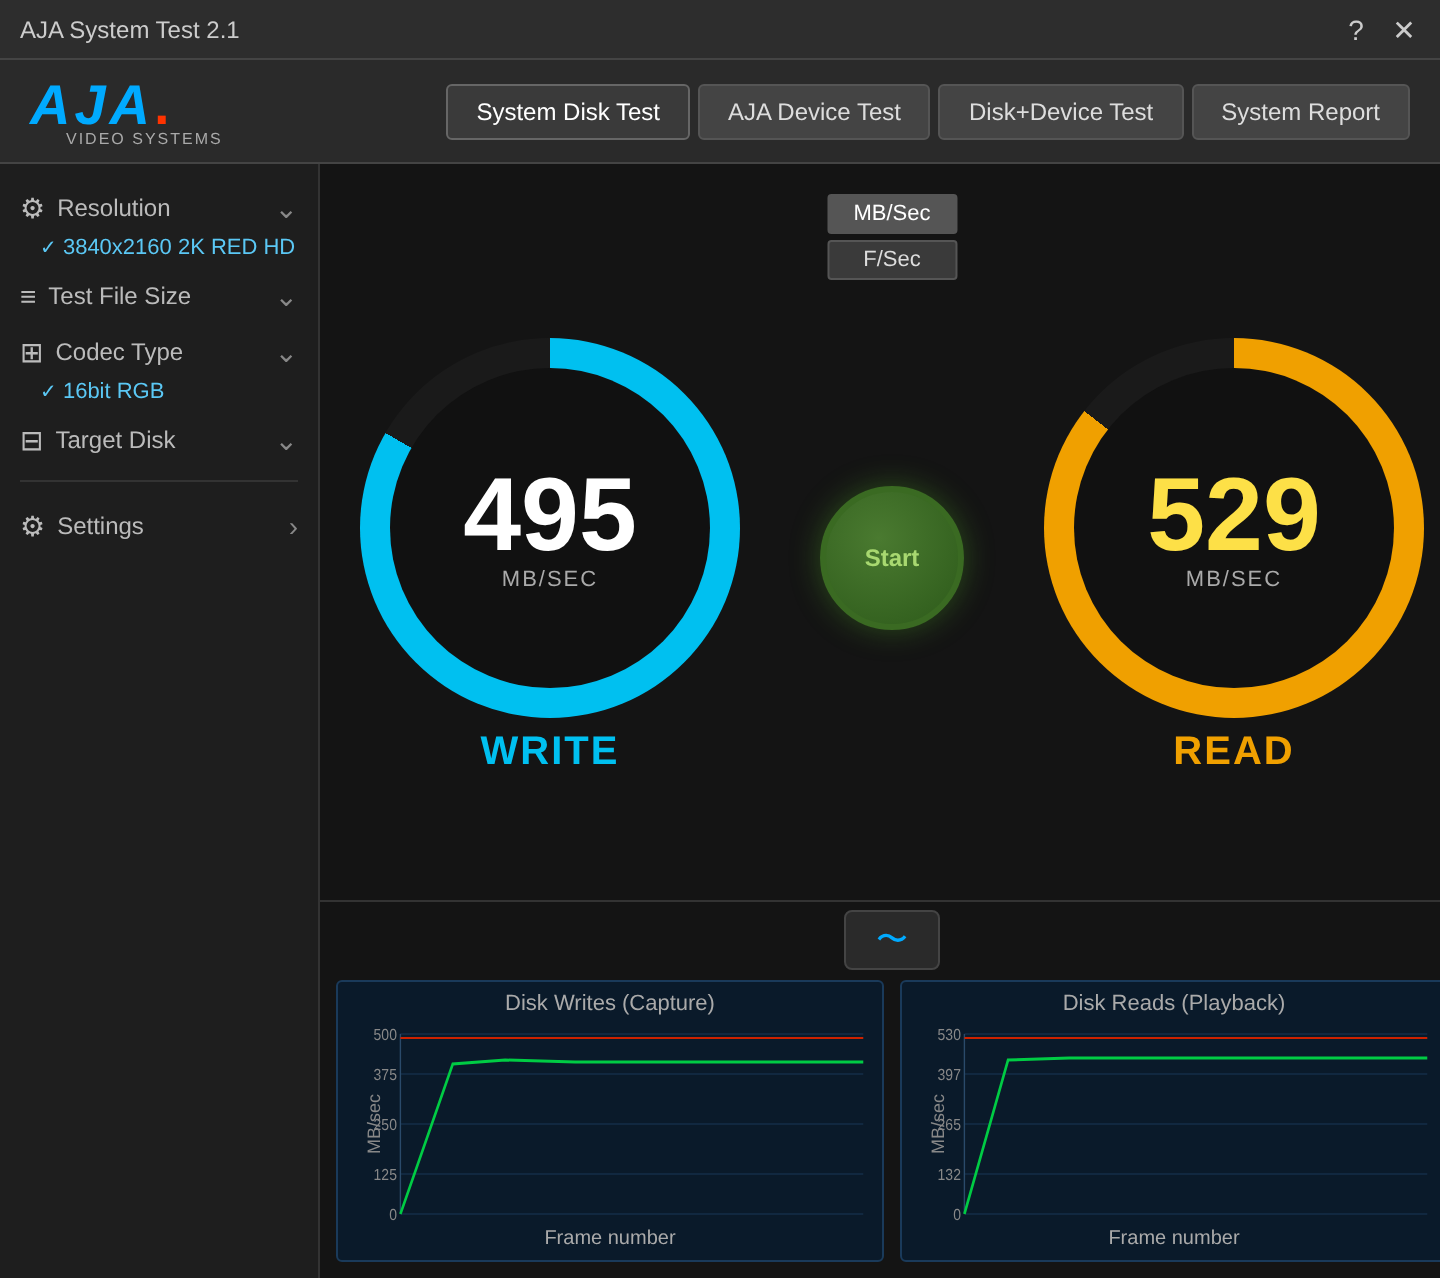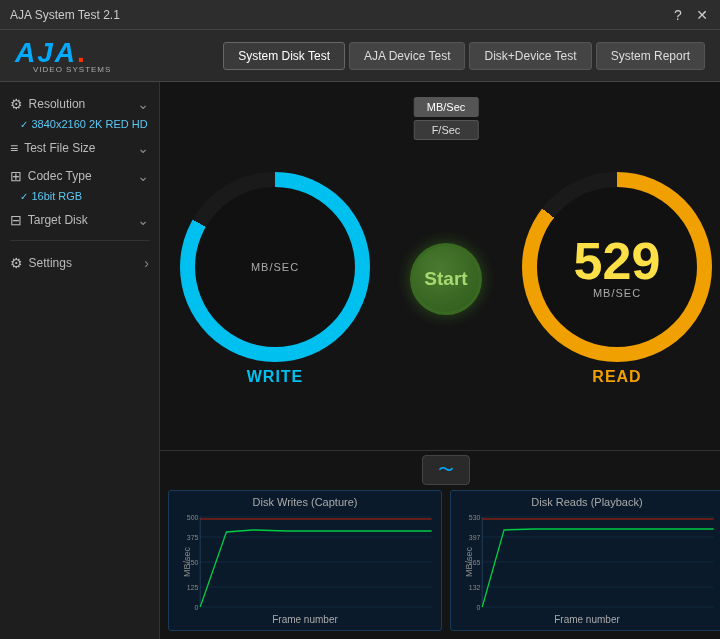--- a/index.html
+++ b/index.html
@@ -233,42 +233,42 @@
       line-height: 1;
     }
     .gauge-unit {
       font-size: 11px;
       color: #aaa;
       letter-spacing: 1px;
     }
     .gauge-write .gauge-value { color: #fff; }
     .gauge-read .gauge-value { color: #fde047; }
     .gauge-label {
-      font-size: 16px;
+      font-size: 20px;
       font-weight: bold;
       margin-top: 6px;
       letter-spacing: 1px;
     }
     .gauge-write + .gauge-label,
     .write-label { color: #00c0f0; }
     .read-label { color: #f0a000; }
     
     .start-btn-wrapper {
       display: flex;
       flex-direction: column;
       align-items: center;
     }
     .start-btn {
       width: 72px;
       height: 72px;
       border-radius: 50%;
       background: radial-gradient(circle at 40% 35%, #4a7a30, #2d5a1a);
       border: 3px solid #3a6a22;
       color: #a8d870;
-      font-size: 19px;
+      font-size: 12px;
       font-weight: bold;
       cursor: pointer;
       display: flex;
       align-items: center;
       justify-content: center;
       box-shadow: 0 0 15px rgba(80,160,40,0.4);
     }
     
     .chart-divider {
       height: 40px;
@@ -426,20 +426,21 @@
       <div class="unit-buttons">
         <button class="unit-btn active">MB/Sec</button>
         <button class="unit-btn">F/Sec</button>
       </div>
 
       <div class="gauges-container">
 
         <div class="gauge-wrapper">
           <div class="gauge gauge-write">
             <div class="gauge-inner">
+              <span class="gauge-value">495</span>
               <span class="gauge-unit">MB/SEC</span>
             </div>
           </div>
           <span class="gauge-label write-label">WRITE</span>
         </div>
 
         <div class="start-btn-wrapper">
           <button class="start-btn">Start</button>
         </div>
 

